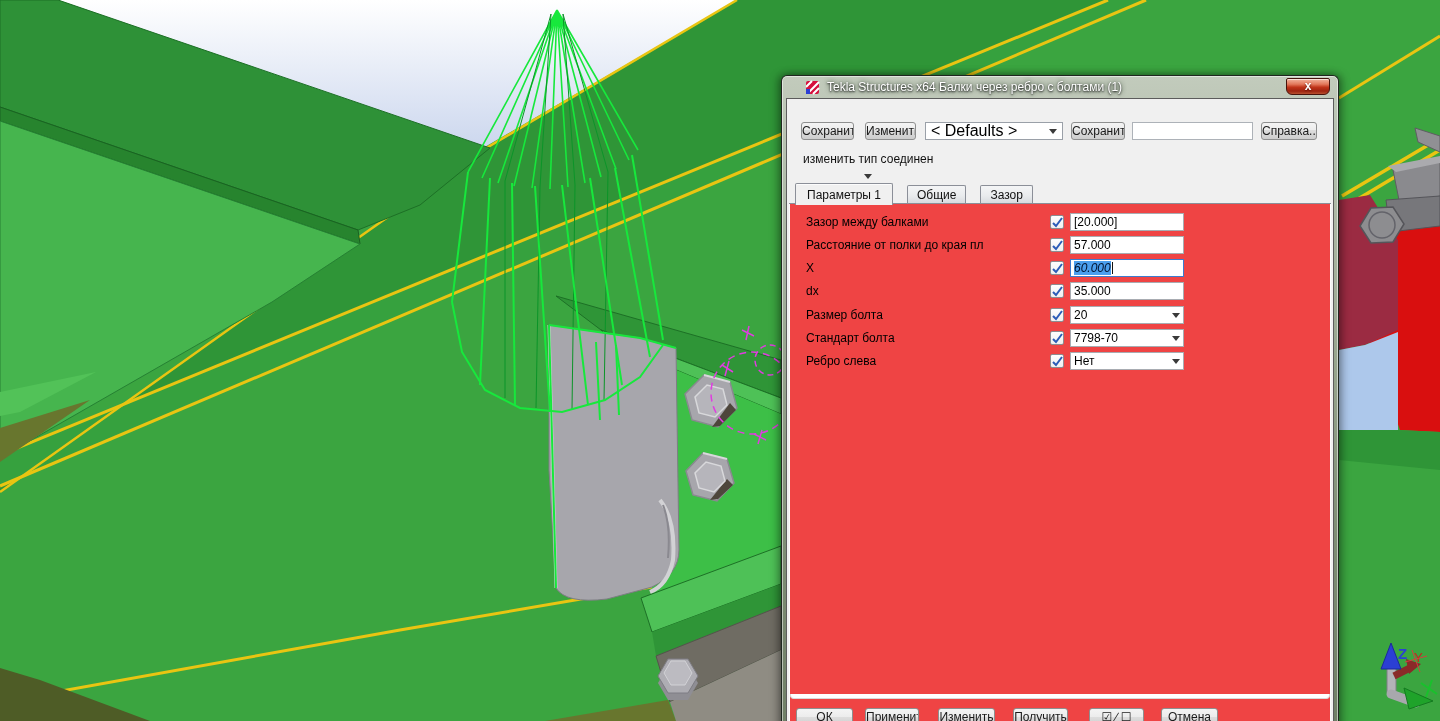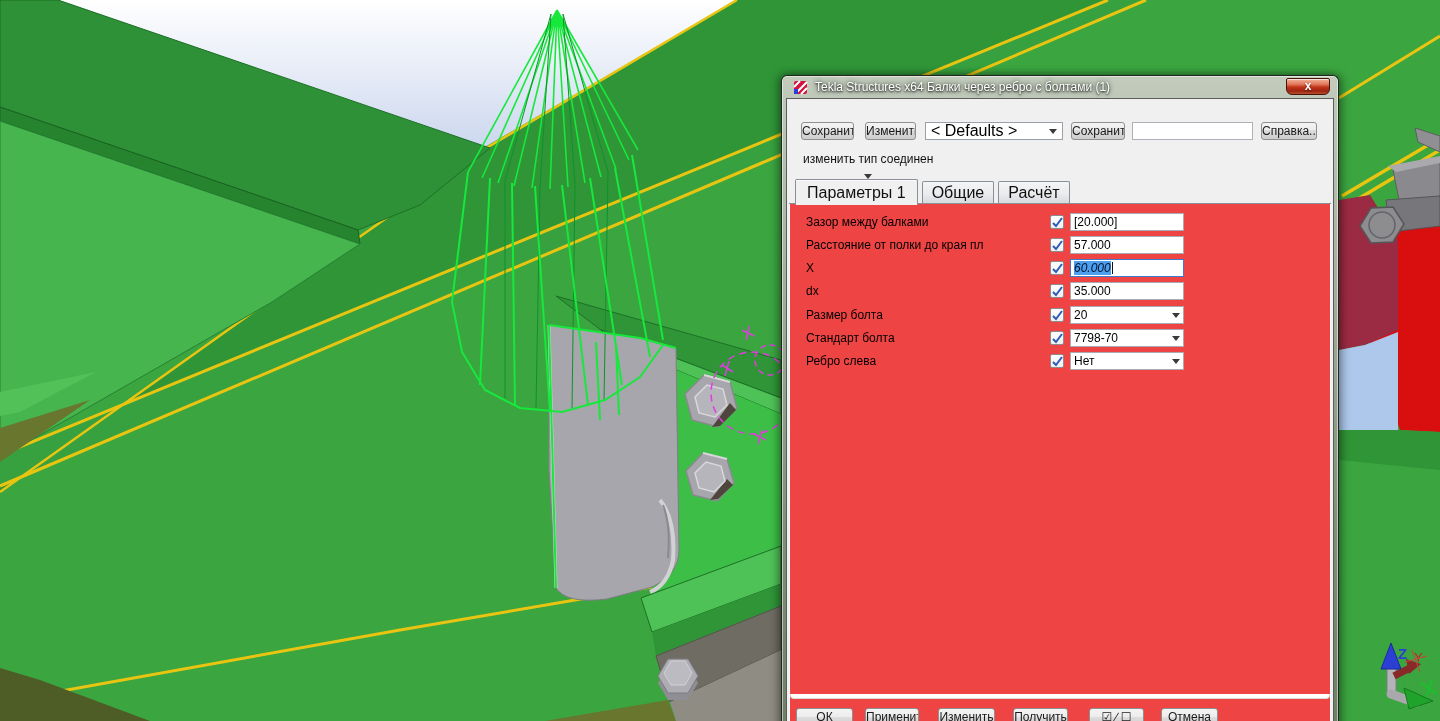--- a/index.html
+++ b/index.html
@@ -7,21 +7,21 @@
   #stage { position:relative; width:1440px; height:721px; background:var(--beam_web,#3ba540); overflow:hidden; }
   #scene { position:absolute; left:0; top:0; }
 
   
   .window {
     position:absolute; left:781px; top:75px; width:558px; height:660px;
     border:1px solid #1f271f; border-bottom:none; border-radius:6px 6px 0 0;
     background:linear-gradient(to bottom,#c2cbbc,#9aa892 40%,#7f8e75 70%,#6f7f66);
     box-shadow:inset 0 0 0 1px rgba(255,255,255,.5), -3px 0 9px rgba(0,0,0,.35), 3px 0 9px rgba(0,0,0,.35);
   }
-  .titlebar { position:relative; height:22px; display:flex; align-items:center; gap:6px; padding:0 12px; }
+  .titlebar { position:relative; height:22px; display:flex; align-items:center; gap:6px; padding:0 24px; }
   .title { font-size:12px; color:#fff; text-shadow:0 1px 2px #222, 0 0 5px rgba(10,30,10,.9); white-space:nowrap; }
   .tekla-icon { width:15px; height:15px; flex:0 0 auto; }
   .close-btn {
     position:absolute; right:8px; top:2px; width:44px; height:17px;
     border:1px solid #47140c; border-radius:2px 2px 6px 6px;
     background:linear-gradient(to bottom,#f2b49e,#e2775a 35%,#c03419 55%,#9e2410 80%,#b8502f);
     box-shadow:inset 0 1px 0 rgba(255,255,255,.6);
     color:#fff; font-size:12px; font-weight:bold; text-align:center; line-height:15px;
     text-shadow:0 1px 2px #5a1005; cursor:default;
   }
@@ -42,21 +42,21 @@
     display:flex; align-items:center; font-size:16px; padding-left:5px; overflow:hidden; white-space:nowrap;
   }
   .combo .arr { margin-left:auto; margin-right:5px; width:0; height:0;
     border-left:4px solid transparent; border-right:4px solid transparent; border-top:5px solid #3a3a3a; flex:0 0 auto;}
   .flatcombo { position:absolute; display:flex; align-items:center; gap:8px; font-size:12px; color:#111;flex-direction:column; }
   .flatcombo .arr { width:0; height:0; border-left:4px solid transparent; border-right:4px solid transparent; border-top:5px solid #3a3a3a; }
   .textinput { position:absolute; height:18px; background:#fff; border:1px solid #adb2b8; font-size:12px; padding:0 3px; }
 
   .tabs { position:absolute; left:8px; top:85px; height:20px; display:flex; align-items:flex-end; }
   .tab {
-    font-size:16px; padding:2px 9px 2px; margin-right:4px; border:1px solid #8b8f98; border-bottom:none;
+    font-size:12px; padding:2px 9px 2px; margin-right:14px; border:1px solid #8b8f98; border-bottom:none;
     border-radius:2px 2px 0 0; background:linear-gradient(to bottom,#f4f5f6,#e9ebed 55%,#d6d9dd);
     position:relative; color:#111; cursor:default;
   }
   .tab.active { background:#f0f0f0; padding:4px 11px 3px; z-index:3; box-shadow:inset 0 1px 0 #fcfcfc; margin-bottom:-1px; }
   .tabpage {
     position:absolute; left:2px; right:2px; top:104px; height:544px;
     border-top:1px solid #8b8f98; background:#ef4444;
     box-shadow:inset 1px 0 0 #fafafa, inset -1px 0 0 #fafafa;
   }
   .groove { position:absolute; left:3px; right:3px; top:595px; height:5px;
@@ -230,21 +230,21 @@
       <div class="w7btn" style="left:474px; top:23px; width:56px;">Справка...</div>
 
       <div class="flatcombo" style="left:16px; top:53px;">
         <span>изменить тип соединен</span>
         <span class="arr"></span>
       </div>
 
       <div class="tabs">
         <div class="tab active">Параметры 1</div>
         <div class="tab">Общие</div>
-        <div class="tab">Расчёт</div>
+        <div class="tab">Зазор</div>
       </div>
 
       <div class="tabpage">
 
         <div class="row" style="top:9px;">
           <span class="lbl">Зазор между балками</span>
           <span class="chk">
               <svg width="13" height="13">
                 <polyline points="2,7 5,10 11,2" stroke="#2b5cb8" stroke-width="2" fill="none"></polyline>
               </svg>

